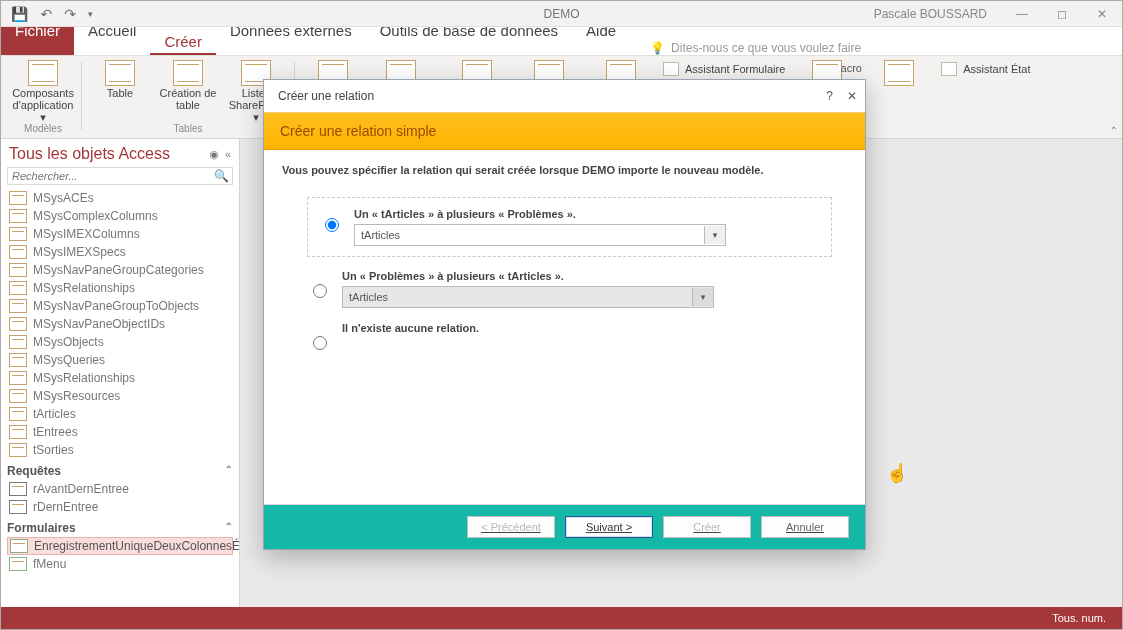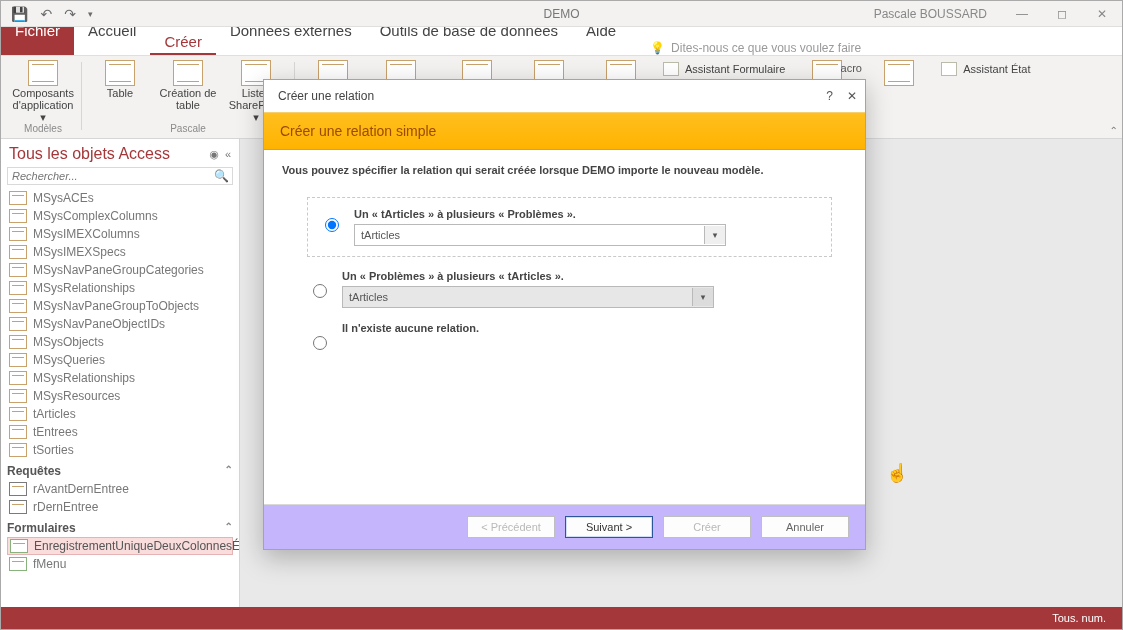--- a/index.html
+++ b/index.html
@@ -69,21 +69,21 @@
 .opt input[type=radio]{margin-top:14px;width:14px;height:14px;}
 .opt .box{flex:1;}
 .opt .lbl{font-weight:600;font-size:11px;color:#444;margin-bottom:4px;}
 .combo{display:flex;width:370px;border:1px solid #b9b9b9;background:#fff;height:20px;align-items:center;}
 .combo span{flex:1;padding-left:6px;font-size:11px;color:#555;}
 .combo .dd{width:20px;height:18px;border-left:1px solid #b9b9b9;background:#efefef;display:flex;align-items:center;justify-content:center;font-size:9px;color:#555;}
 .combo.disabled{background:#e7e7e7;}
 .combo.disabled .dd{background:#dcdcdc;}
 .opt.frame{outline:1px dashed #c9c9c9;padding:10px 12px;margin-left:26px;margin-right:16px;}
 .opt.frame input[type=radio]{margin-top:10px;}
-.dlg-buttons{position:absolute;bottom:0;left:0;right:0;height:44px;background:#c4b5fd;border-top:1px solid #d9d9d9;display:flex;justify-content:flex-end;align-items:center;gap:10px;padding-right:16px;}
+.dlg-buttons{position:absolute;bottom:0;left:0;right:0;height:44px;background:#14b8a6;border-top:1px solid #d9d9d9;display:flex;justify-content:flex-end;align-items:center;gap:10px;padding-right:16px;text-decoration:underline;}
 .dlg-buttons button{width:88px;height:22px;background:#fdfdfd;border:1px solid #bfbfbf;font-size:11px;color:#666;}
 .dlg-buttons button.default{border-color:#2b579a;box-shadow:inset 0 0 0 1px #cfe0f4;color:#333;}
 .dlg-buttons button:disabled{color:#b9b9b9;}
 
 
 .status{position:absolute;left:0;right:0;bottom:0;height:22px;background:#a4373a;color:#fff;display:flex;justify-content:flex-end;align-items:center;padding-right:16px;font-size:11px;}
 
 
 .cursor{position:absolute;left:622px;top:382px;font-size:18px;color:#000;pointer-events:none;}
 </style>
@@ -138,21 +138,21 @@
           </div>
         <div class="big-icon">
             <div class="ico"></div>
             <div class="lbl">Création de table</div>
           </div>
         <div class="big-icon">
             <div class="ico"></div>
             <div class="lbl"><span>Listes SharePoint</span> ▾</div>
           </div>
       </div>
-      <div class="group-cap">Pascale</div>
+      <div class="group-cap">Tables</div>
     </div>
     <div class="vsepar"></div>
     <div class="rgroup">
       <div class="icons">
         <div class="big-icon">
             <div class="ico"></div>
             <div class="lbl">Assist</div>
           </div>
         <div class="big-icon">
             <div class="ico"></div>

